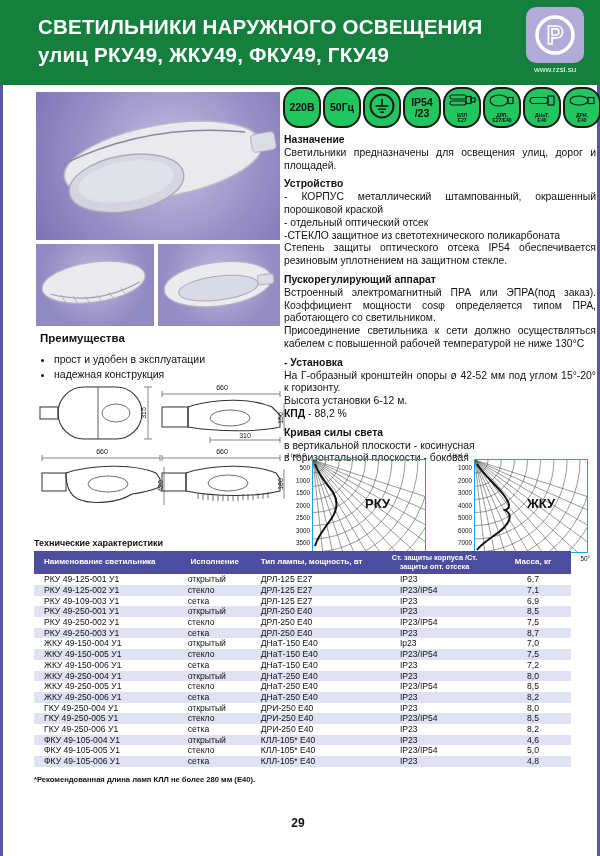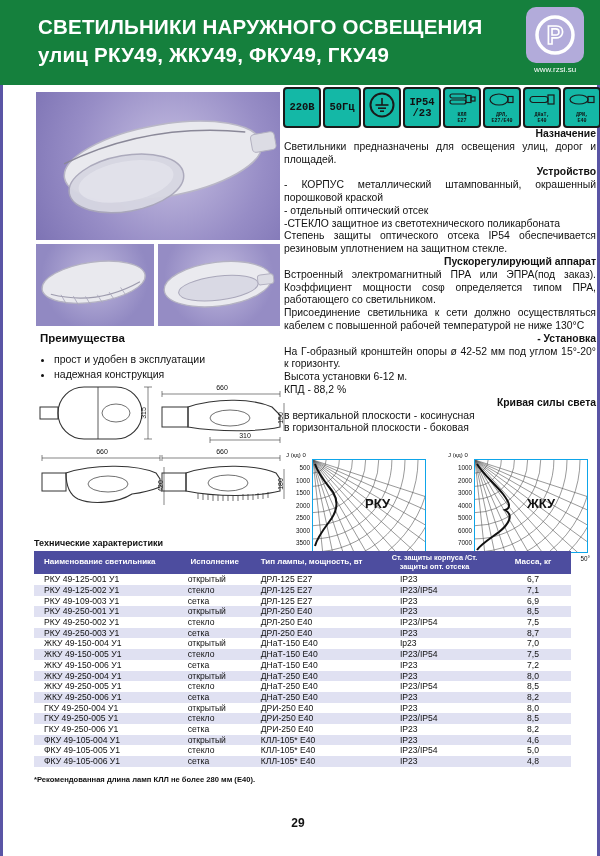--- a/index.html
+++ b/index.html
@@ -31,30 +31,30 @@
   .advantages .adv-title{font-weight:bold;font-size:11.5px;margin-bottom:8px;}
   .advantages ul{margin:0;padding-left:14px;font-size:10.5px;line-height:15px;}
 
   
   .drawing{position:absolute;}
   .drawing svg{display:block;}
   .dimtxt{font-size:7px;fill:#111;font-family:"Liberation Sans",sans-serif;}
 
   
   .badges{position:absolute;left:283px;top:87px;display:flex;gap:2px;}
-  .badge{width:34px;height:37px;border:2px solid #1a1a1a;border-radius:4px;background:#14b8a6;
-        display:flex;flex-direction:column;align-items:center;justify-content:center;font-family:Liberation Mono, monospace;}
+  .badge{width:34px;height:37px;border:2px solid #1a1a1a;border-radius:16px;background:#22c55e;
+        display:flex;flex-direction:column;align-items:center;justify-content:center;}
   .badge .big{font-size:10.5px;font-weight:bold;line-height:11px;}
   .badge .lamp-label{font-size:5px;line-height:5.5px;text-align:center;font-weight:bold;}
 
   
   .desc{position:absolute;left:284px;top:128px;width:312px;font-size:10.4px;line-height:12.8px;}
   .desc p{margin:0;text-align:justify;}
-  .desc .h{font-weight:bold;text-align:right;}
-  .desc .inline-label{font-weight:normal;}
+  .desc .h{font-weight:bold;text-align:left;margin-top:6px;}
+  .desc .inline-label{font-weight:bold;}
 
   
   .charts{position:absolute;left:286px;top:452px;display:flex;gap:12px;}
   .chart{position:relative;width:150px;}
   .chart .unit{position:absolute;left:0;top:0;font-size:6px;white-space:nowrap;}
   .chart .plotrow{display:flex;margin-top:7px;}
   .chart .yticks{width:26px;height:82px;margin-top:6px;display:flex;flex-direction:column;
         justify-content:space-between;align-items:flex-end;padding-right:2px;
         font-size:6.3px;line-height:6.5px;box-sizing:border-box;}
   .chart .plot{position:relative;width:112px;height:92px;border:1px solid #0ea5e9;}

